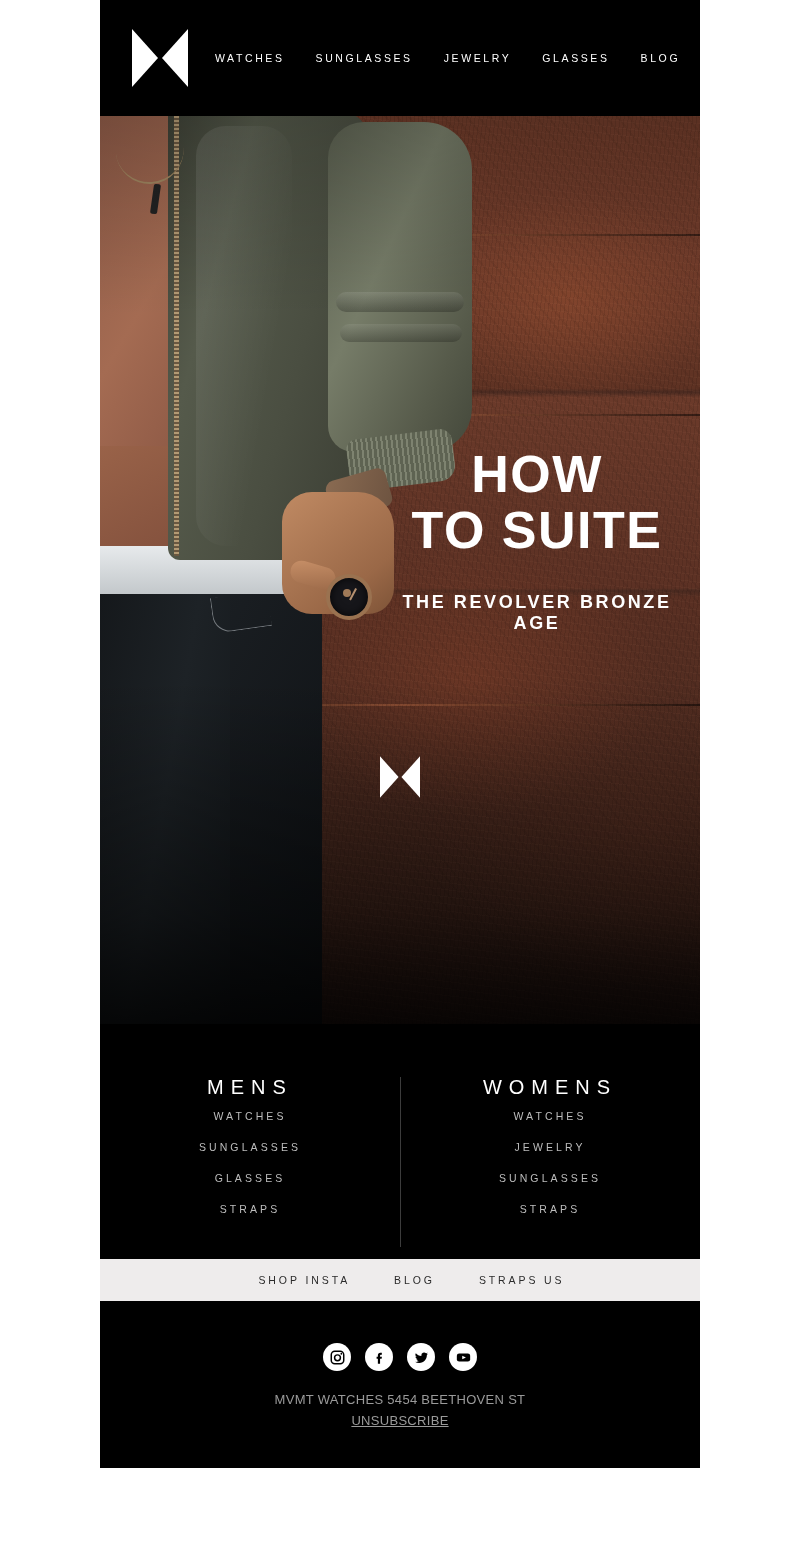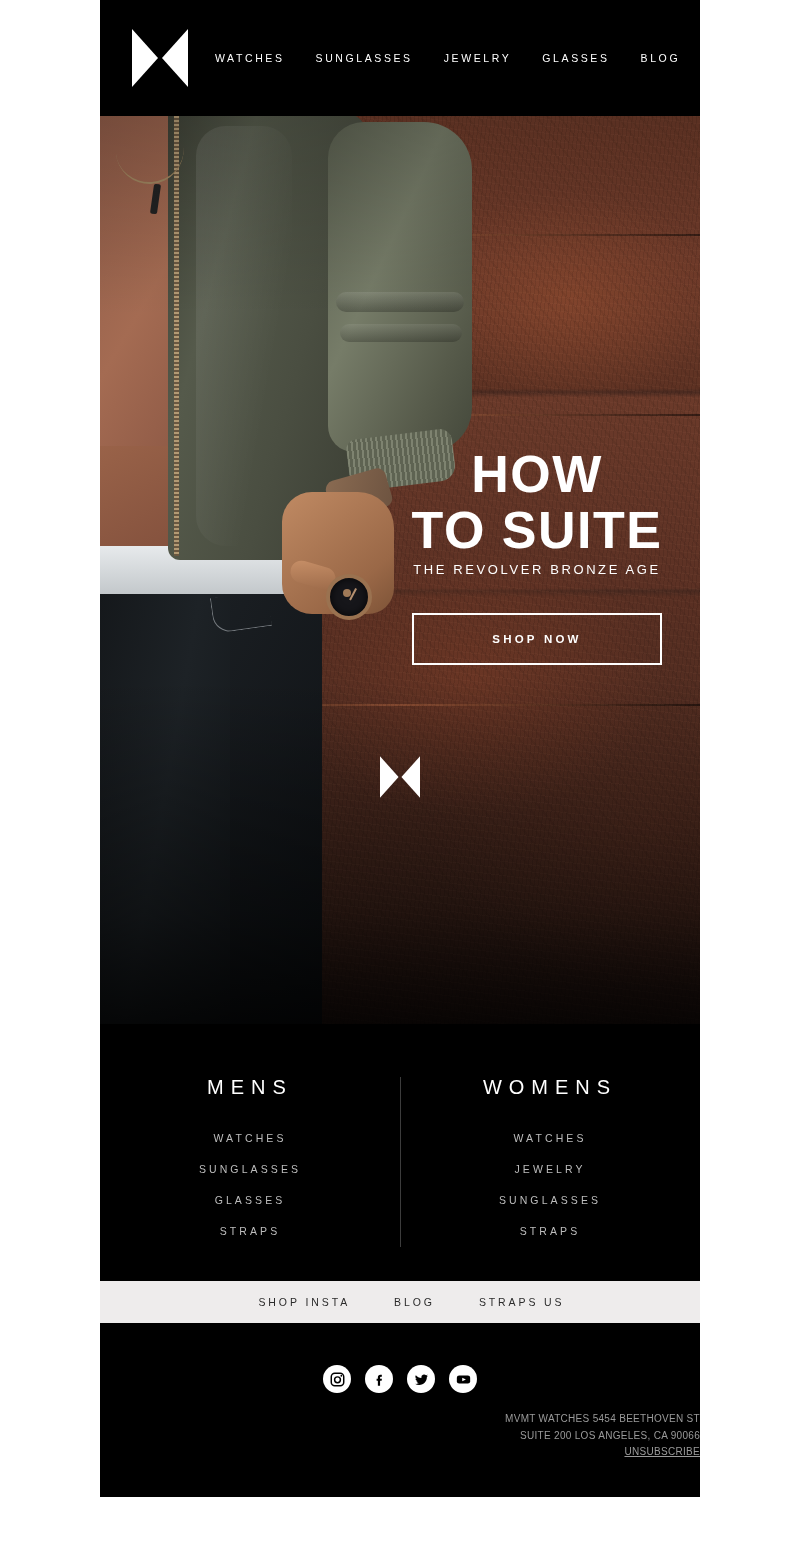--- a/index.html
+++ b/index.html
@@ -179,21 +179,21 @@
   
   .hero-copy {
     position:absolute; left:280px; top:330px; width:314px;
     text-align:center; color:#fff;
   }
   .hero-title {
     font-size:52px; font-weight:700; line-height:1.08;
     letter-spacing:1.5px;
   }
   .hero-sub {
-    margin-top:4px; font-size:13px; font-weight:400;
+    margin-top:34px; font-size:18px; font-weight:700;
     letter-spacing:2.6px;
   }
   .shop-now {
     display:block; margin:36px auto 0; width:250px; height:52px;
     border:2px solid #fff; background:transparent; color:#fff;
     font-family:inherit; font-size:11.5px; font-weight:700; letter-spacing:3.2px;
     cursor:pointer;
   }
   .hero-logo {
     position:absolute; left:50%; top:640px; transform:translateX(-50%);
@@ -205,21 +205,21 @@
     background:#000; display:flex; padding:52px 0 44px;
     position:relative;
   }
   .cats-col { flex:1; text-align:center; }
   .cats-divider {
     position:absolute; left:50%; top:53px; width:1px; height:170px;
     background:#3c3c3c;
   }
   .cats-head {
     color:#fff; font-size:20px; font-weight:400; letter-spacing:7px;
-    margin-bottom:33px;
+    margin-bottom:11px;
   }
   .cats-col a {
     display:block; color:#bdbdbd; text-decoration:none;
     font-size:10.5px; letter-spacing:3.1px; margin:0 0 19px;
   }
   .cats-col a:last-child { margin-bottom:0; }
 
   
   .graybar {
     background:#eeecec; height:42px;
@@ -240,21 +240,21 @@
     cursor:pointer;
   }
   .brandline {
     margin-top:32px;
     display:flex; align-items:center; justify-content:center; gap:2px;
     color:#fff; font-size:22px; letter-spacing:1px;
   }
   .brandline .bmark { width:18px; height:19px; }
   .addr {
     margin-top:18px; color:#9a9a9a;
-    font-size:10px; line-height:1.65; letter-spacing:.3px;text-align:right;
+    font-size:13px; line-height:1.65; letter-spacing:.3px;
   }
   .addr a { color:#9a9a9a; text-decoration:underline; }
 </style>
 </head>
 <body>
 
 <div class="email">
 
   <div class="header">
     <svg class="logo-mark" viewBox="0 0 56 58">
@@ -304,21 +304,20 @@
 
       <div class="wall-dark"></div>
     </div>
 
     <div class="hero-copy">
       <div class="hero-title">
         <div>HOW</div>
         <div>TO SUITE</div>
       </div>
       <div class="hero-sub">THE REVOLVER BRONZE AGE</div>
-      <button class="shop-now">SHOP NOW</button>
     </div>
 
     <svg class="hero-logo" viewBox="0 0 56 58">
       <polygon points="0,0 26,29 0,58" fill="#ffffff"></polygon>
       <polygon points="56,0 30,29 56,58" fill="#ffffff"></polygon>
     </svg>
   </div>
 
   <div class="cats">
     <div class="cats-divider"></div>
@@ -369,18 +368,17 @@
         <svg viewBox="0 0 24 24" width="17" height="17">
           <rect x="2.6" y="6.3" width="18.8" height="11.4" rx="3.2" fill="#000"></rect>
           <polygon points="10.2,9.6 15.4,12 10.2,14.4" fill="#fff"></polygon>
         </svg>
       </div>
     </div>
 
 
     <div class="addr">
       <div>MVMT WATCHES 5454 BEETHOVEN ST</div>
-      <div>SUITE 200 LOS ANGELES, CA 90066</div>
       <a href="#">UNSUBSCRIBE</a>
     </div>
   </div>
 
 </div>
 
 </body></html>

